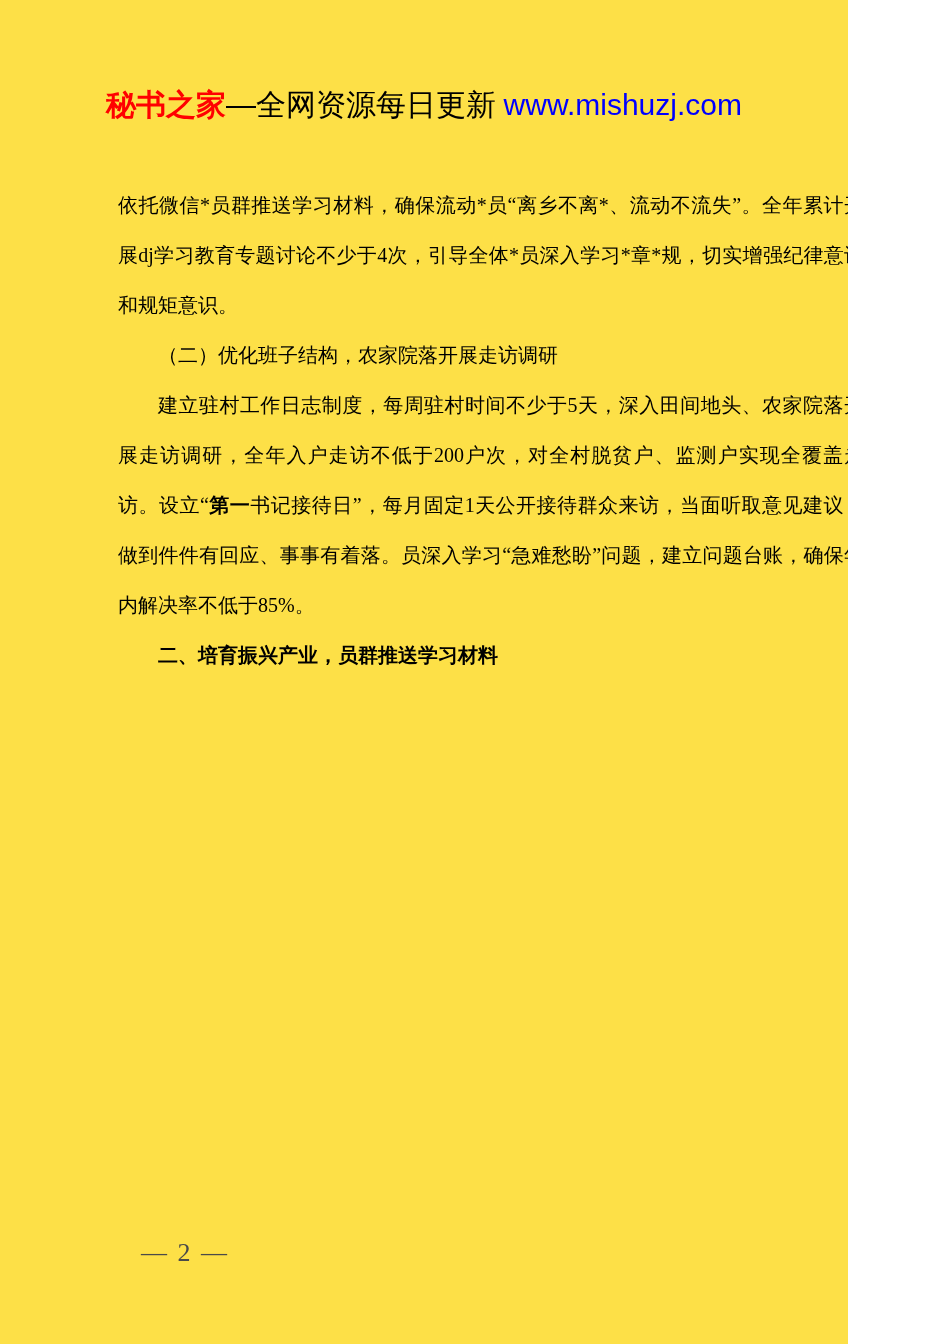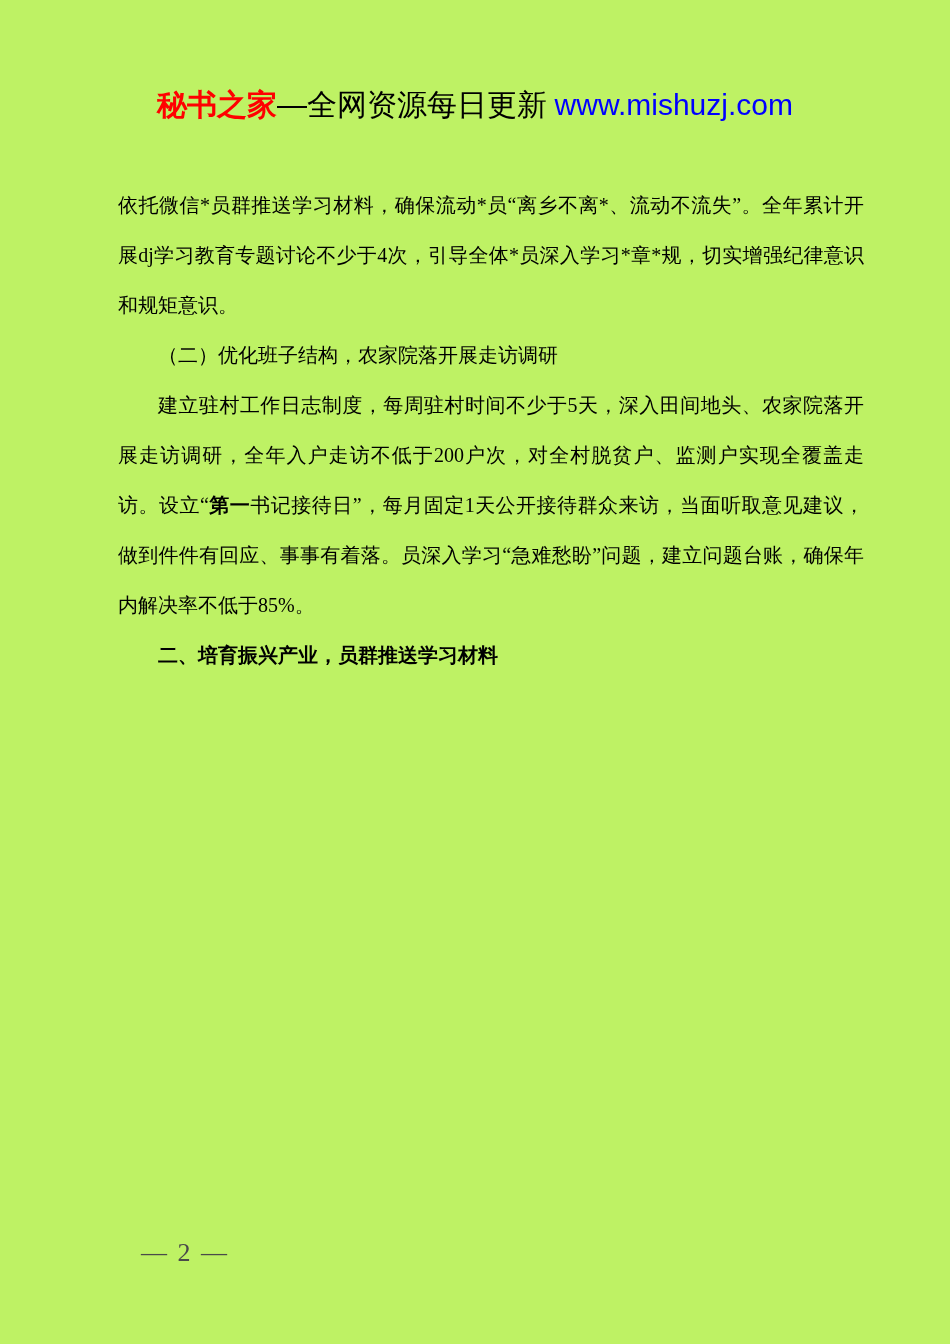--- a/index.html
+++ b/index.html
@@ -2,23 +2,23 @@
 <html style="--brand-color: #FF0000; --url-color: #0000FF;"><head>
 <meta charset="utf-8">
 <style>
   html, body {
     margin: 0;
     padding: 0;
     background: #ffffff;
   }
   .page {
     position: relative;
-    width: 950px;
+    width: 848px;
     height: 1344px;
-    background: #bef264;
+    background: #fde047;
     overflow: hidden;
   }
   .hdr {
     position: absolute;
     top: 84px;
     left: 0;
     width: 100%;
     text-align: center;
     font-family: "Liberation Sans", sans-serif;
     font-size: 30px;

